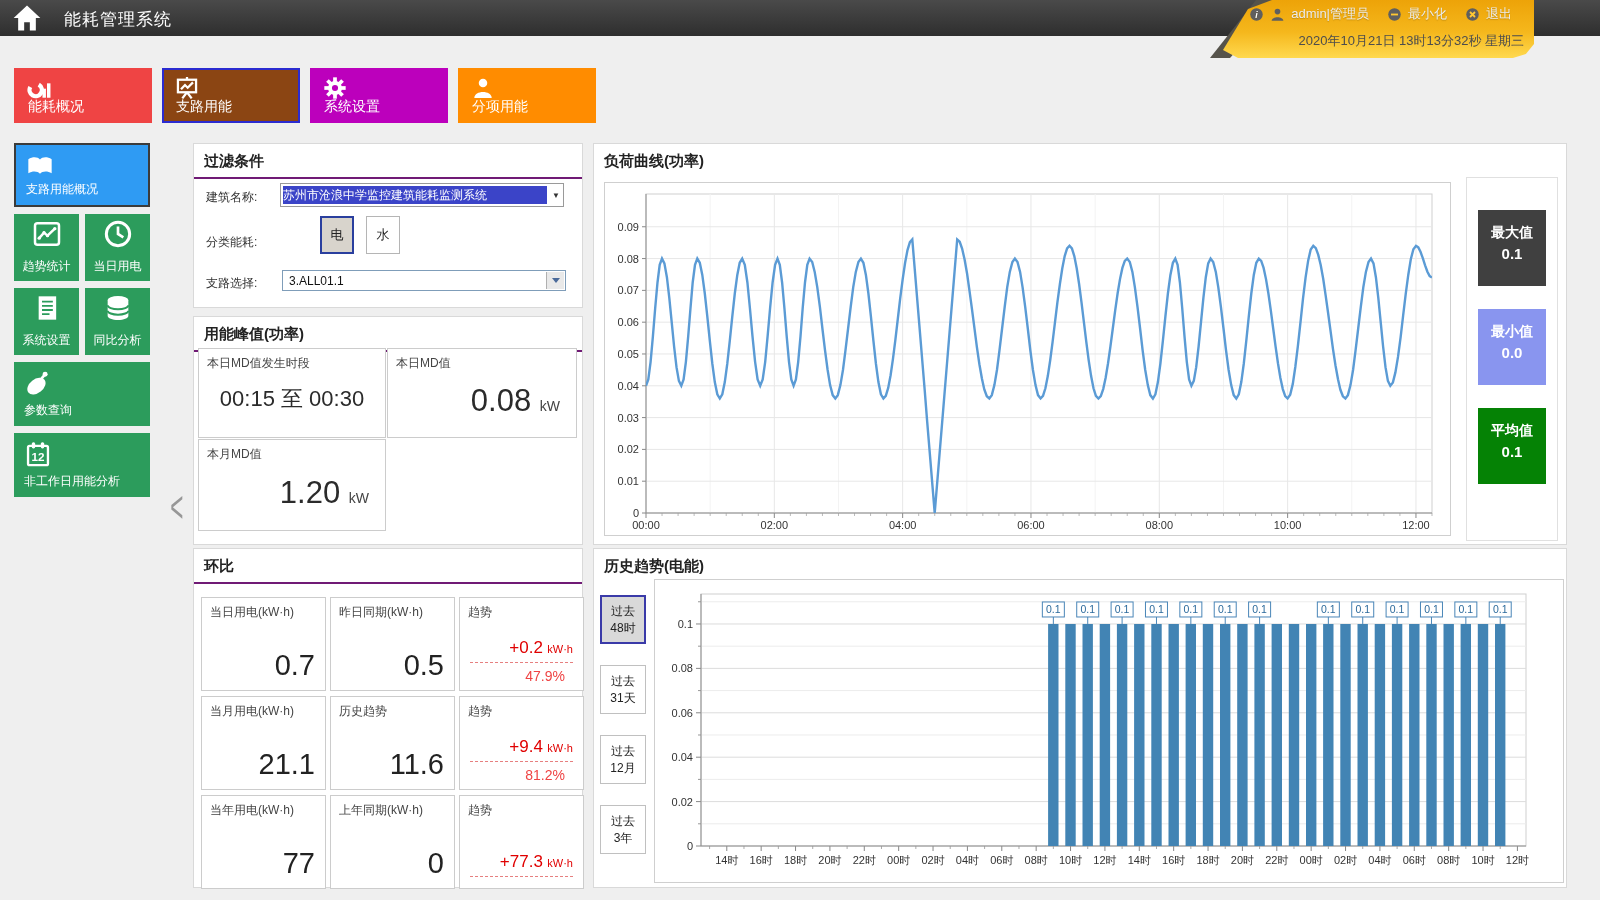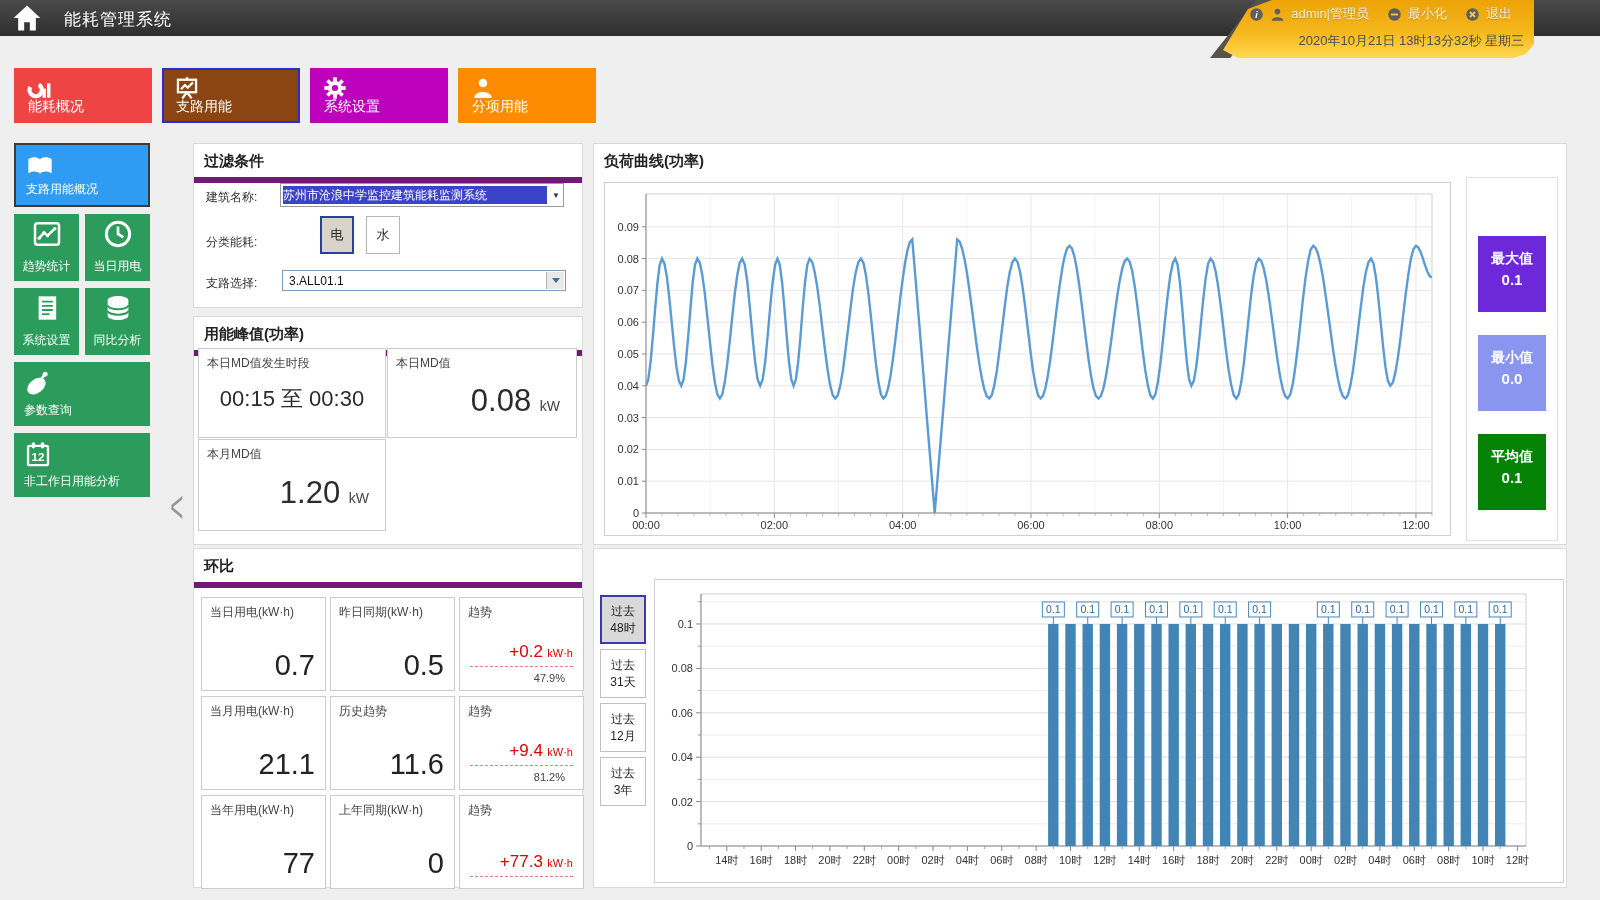--- a/index.html
+++ b/index.html
@@ -41,21 +41,21 @@
 #collapse{position:absolute;left:168px;top:490px;font-size:30px;color:#979797;
   transform:scale(.75,1.5);cursor:pointer}
 
 .panel{position:absolute;background:#fff;border:1px solid #d9d9d9;box-sizing:border-box}
 #panel-filter{left:193px;top:143px;width:390px;height:165px}
 #panel-peak{left:193px;top:316px;width:390px;height:229px}
 #panel-load{left:593px;top:143px;width:974px;height:402px}
 #panel-huanbi{left:193px;top:548px;width:390px;height:340px}
 #panel-history{left:593px;top:548px;width:974px;height:340px}
 .ptitle{font-weight:bold;font-size:15px;color:#222;padding:8px 10px 6px}
-.ptitle.u{border-bottom:6px solid #701a75}
+.ptitle.u{border-bottom:2px solid #701a75}
 
 .flabel{position:absolute;left:12px;font-size:12px;color:#333}
 #fl-building{top:45px}#fl-energy{top:90px}#fl-branch{top:131px}
 #building-select{position:absolute;left:86px;top:39px;width:284px;height:24px;background:#fff;
   border:1px solid #9a9a9a;box-sizing:border-box;cursor:pointer}
 #building-select .hl{position:absolute;left:2px;top:2px;right:16px;bottom:2px;background:#3B44C8;
   color:#fff;font-size:12px;line-height:18px;overflow:hidden;white-space:nowrap}
 #building-select .sel-arrow{position:absolute;right:3px;top:7px;font-size:8px;color:#333}
 #energy-buttons{position:absolute;left:126px;top:72px;display:flex;gap:12px}
 .en-btn{width:34px;height:38px;box-sizing:border-box;background:#fff;border:1px solid #b5b5b5;
@@ -86,24 +86,24 @@
 .stat-label{font-size:14px;font-weight:bold;padding-top:14px}
 .stat-val{font-size:15px;font-weight:bold;padding-top:3px}
 
 #hb-grid{position:absolute;left:7px;top:48px;display:grid;grid-template-columns:125px 125px 125px;
   grid-auto-rows:94px;gap:5px 4px}
 .hb-value{position:absolute;right:10px;bottom:8px;font-size:29px;color:#222}
 .hb-tr{position:absolute;left:10px;right:10px;bottom:6px;text-align:right}
 .hb-delta{font-size:17px;color:#e00000}
 .hb-unit{font-size:11px;color:#e00000}
 .hb-dash{border-bottom:1px dashed #e67f7f;margin:4px 0 5px}
-.hb-pct{font-size:11px;color:#404040;padding-right:8px}
+.hb-pct{font-size:14px;color:#ef4444;padding-right:8px}
 
 #range-col{position:absolute;left:6px;top:46px;width:52px}
-.range-btn{width:46px;height:49px;box-sizing:border-box;margin-bottom:5px;background:#fff;
+.range-btn{width:46px;height:49px;box-sizing:border-box;margin-bottom:21px;background:#fff;
   border:1px solid #c0c0c0;font-size:12px;line-height:17px;color:#222;display:flex;flex-direction:column;
   align-items:center;justify-content:center;cursor:pointer}
 .range-btn.selected{background:#d9d9d9;border:2px solid #3a3aa8}
 #bar-chart-box{position:absolute;left:60px;top:30px;width:908px;height:302px;
   border:1px solid #cfcfcf;background:#fff}
 svg text{font-family:"Liberation Sans","DejaVu Sans",sans-serif}
 </style>
 </head>
 <body>
 
@@ -377,21 +377,21 @@
           <text x="810.9591836734694" y="346" text-anchor="middle" font-size="11" fill="#333">12:00</text>
           <line x1="41" y1="11" x2="41" y2="330" stroke="#8f8f8f"></line>
           <line x1="41" y1="330" x2="827" y2="330" stroke="#8f8f8f"></line>
           <clipPath id="lc-clip">
             <rect x="41" y="11" width="786" height="319"></rect>
           </clipPath>
           <path d="M41.0 202.8L43.3 196.5L45.6 178.8L47.9 153.3L50.2 125.0L52.5 99.5L54.7 81.9L57.0 75.6L59.4 80.4L61.9 94.2L64.3 114.8L66.7 139.2L69.1 163.5L71.5 184.2L73.9 197.9L76.3 202.8L78.6 196.5L80.9 178.8L83.2 153.3L85.5 125.0L87.7 99.5L90.0 81.9L92.3 75.6L94.8 79.8L97.3 91.9L99.8 110.5L102.3 133.4L104.8 157.7L107.3 180.5L109.8 199.1L112.3 211.3L114.8 215.5L117.3 211.3L119.8 199.1L122.3 180.5L124.8 157.7L127.3 133.4L129.8 110.5L132.3 91.9L134.7 79.8L137.2 75.6L139.8 81.9L142.4 99.5L144.9 125.0L147.5 153.3L150.1 178.8L152.6 196.5L155.2 202.8L157.7 196.5L160.2 178.8L162.6 153.3L165.1 125.0L167.6 99.5L170.1 81.9L172.5 75.6L174.8 81.9L177.1 99.5L179.4 125.0L181.7 153.3L184.0 178.8L186.3 196.5L188.6 202.8L190.9 196.5L193.2 178.8L195.5 153.3L197.7 125.0L200.0 99.5L202.3 81.9L204.6 75.6L207.2 79.0L209.7 88.9L212.3 104.4L214.9 123.9L217.4 145.5L220.0 167.2L222.6 186.7L225.1 202.1L227.7 212.1L230.3 215.5L232.8 212.1L235.4 202.1L238.0 186.7L240.5 167.2L243.1 145.5L245.7 123.9L248.2 104.4L250.8 88.9L253.4 79.0L255.9 75.6L258.4 79.8L260.9 91.9L263.4 110.5L265.9 133.4L268.4 157.7L270.9 180.5L273.4 199.1L275.9 211.3L278.4 215.5L280.8 212.8L283.2 204.9L285.6 192.2L288.0 175.7L290.4 156.6L292.8 136.0L295.2 115.4L297.7 96.2L300.1 79.8L302.5 67.1L304.9 59.2L307.3 56.5L309.8 86.9L312.3 117.3L314.8 147.7L317.3 178.0L319.8 208.4L322.2 238.8L324.7 269.2L327.2 299.6L329.7 330.0L332.2 299.6L334.7 269.2L337.2 238.8L339.7 208.4L342.2 178.0L344.7 147.7L347.2 117.3L349.7 86.9L352.2 56.5L354.7 58.8L357.1 65.6L359.6 76.5L362.1 90.8L364.5 107.8L367.0 126.4L369.5 145.6L371.9 164.2L374.4 181.2L376.9 195.5L379.3 206.4L381.8 213.2L384.3 215.5L386.8 212.1L389.4 202.1L392.0 186.7L394.5 167.2L397.1 145.5L399.7 123.9L402.2 104.4L404.8 88.9L407.4 79.0L409.9 75.6L412.5 79.0L415.1 88.9L417.6 104.4L420.2 123.9L422.8 145.5L425.3 167.2L427.9 186.7L430.5 202.1L433.0 212.1L435.6 215.5L438.0 212.9L440.4 205.3L442.8 193.1L445.2 177.3L447.6 158.9L450.0 139.2L452.4 119.4L454.9 101.0L457.3 85.2L459.7 73.1L462.1 65.4L464.5 62.8L466.9 65.4L469.3 73.1L471.7 85.2L474.1 101.0L476.5 119.4L478.9 139.2L481.3 158.9L483.7 177.3L486.1 193.1L488.5 205.3L490.9 212.9L493.4 215.5L495.8 213.1L498.2 206.1L500.6 195.0L503.0 180.5L505.4 163.6L507.8 145.5L510.2 127.4L512.6 110.5L515.0 96.1L517.4 84.9L519.8 77.9L522.2 75.6L524.8 79.0L527.4 88.9L529.9 104.4L532.5 123.9L535.1 145.5L537.6 167.2L540.2 186.7L542.8 202.1L545.3 212.1L547.9 215.5L550.4 211.3L552.9 199.1L555.4 180.5L557.9 157.7L560.4 133.4L562.9 110.5L565.4 91.9L567.9 79.8L570.3 75.6L572.6 81.9L574.9 99.5L577.2 125.0L579.5 153.3L581.8 178.8L584.1 196.5L586.4 202.8L588.8 197.9L591.2 184.2L593.6 163.5L596.0 139.2L598.4 114.8L600.8 94.2L603.2 80.4L605.6 75.6L608.2 79.0L610.8 88.9L613.3 104.4L615.9 123.9L618.5 145.5L621.0 167.2L623.6 186.7L626.2 202.1L628.7 212.1L631.3 215.5L633.8 211.3L636.3 199.1L638.8 180.5L641.3 157.7L643.8 133.4L646.3 110.5L648.8 91.9L651.3 79.8L653.8 75.6L656.2 77.9L658.6 84.9L661.0 96.1L663.4 110.5L665.8 127.4L668.2 145.5L670.6 163.6L673.0 180.5L675.4 195.0L677.8 206.1L680.2 213.1L682.6 215.5L685.2 211.8L687.8 200.9L690.3 184.0L692.9 162.8L695.5 139.2L698.0 115.6L700.6 94.3L703.2 77.4L705.7 66.6L708.3 62.8L710.8 65.1L713.2 71.6L715.7 82.0L718.2 95.8L720.6 112.1L723.1 130.0L725.6 148.4L728.0 166.2L730.5 182.5L733.0 196.3L735.4 206.8L737.9 213.3L740.4 215.5L742.9 212.1L745.5 202.1L748.1 186.7L750.6 167.2L753.2 145.5L755.8 123.9L758.3 104.4L760.9 88.9L763.5 79.0L766.0 75.6L768.5 80.4L770.9 94.2L773.3 114.8L775.7 139.2L778.1 163.5L780.5 184.2L782.9 197.9L785.3 202.8L787.9 199.4L790.4 189.4L793.0 173.9L795.6 154.4L798.1 132.8L800.7 111.2L803.3 91.7L805.8 76.2L808.4 66.3L811.0 62.8L813.3 64.4L815.5 68.8L817.8 75.2L820.1 82.3L822.4 88.7L824.7 93.1L827.0 94.6" fill="none" stroke="#5B9BD5" stroke-width="2.4" clip-path="url(#lc-clip)"></path>
         </svg>
     </div>
     <div id="load-stats">
-        <div class="stat" style="margin-top: 58px; background: #6d28d9;">
+        <div class="stat" style="margin-top: 32px; background: #404040;">
           <div class="stat-label">最大值</div>
           <div class="stat-val">0.1</div>
         </div>
         <div class="stat" style="background: rgb(137, 149, 239);">
           <div class="stat-label">最小值</div>
           <div class="stat-val">0.0</div>
         </div>
         <div class="stat" style="background: rgb(5, 130, 5);">
           <div class="stat-label">平均值</div>
           <div class="stat-val">0.1</div>
@@ -444,20 +444,21 @@
           <div class="card-label">趋势</div>
           <div class="hb-tr">
       <span class="hb-delta">+77.3</span>
       <span class="hb-unit">kW·h</span>
       <div class="hb-dash"></div></div>
         </div>
       </div>
   </div>
 
   <div id="panel-history" class="panel">
+    <div class="ptitle">历史趋势(电能)</div>
     <div id="range-col">
         <div class="range-btn selected">
           <span>过去</span>
           <span>48时</span>
         </div>
         <div class="range-btn">
           <span>过去</span>
           <span>31天</span>
         </div>
         <div class="range-btn">

